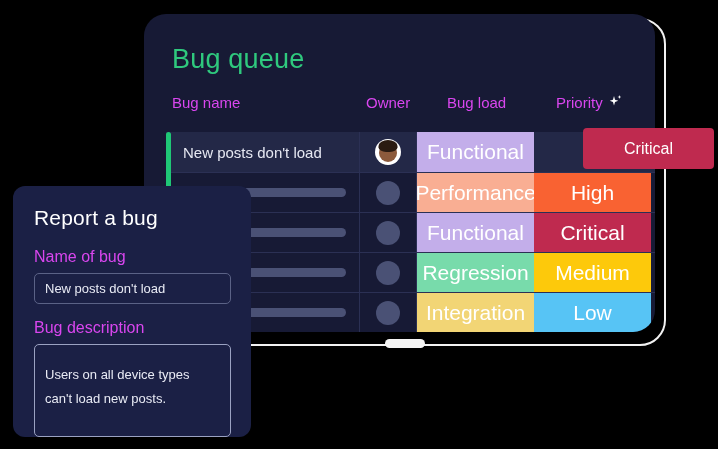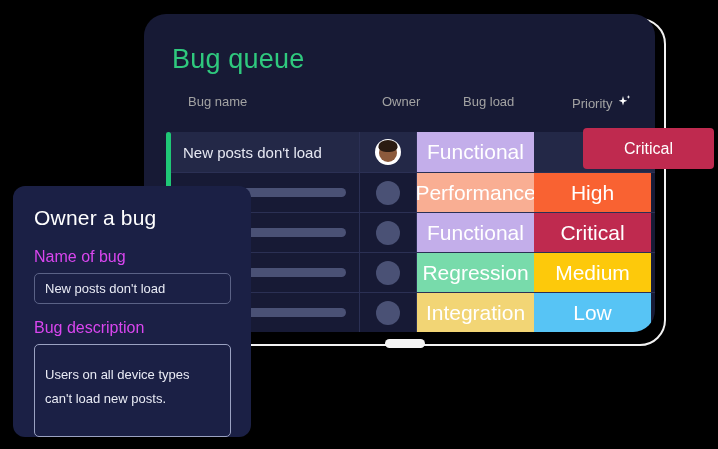--- a/index.html
+++ b/index.html
@@ -58,25 +58,24 @@
   }
 
   
   .table-head {
     position: absolute;
     left: 0; top: 80px;
     width: 511px; height: 30px;
   }
   .th {
     position: absolute;
-    font-size: 13px;
-    color: #a3a3a3;
+    font-size: 15px;
+    color: #d946ef;
     font-weight: 400;
     white-space: nowrap;
-    margin-left: 16px;
   }
   .th-bugname { left: 28px; top: 0; }
   .th-owner   { left: 222px; top: 0; }
   .th-bugtype { left: 303px; top: 0; }
   .th-priority{ left: 412px; top: 0; }
   .sparkle-icon {
     display: inline-block;
     margin-left: 5px;
     vertical-align: -1px;
   }
@@ -339,21 +338,21 @@
           </div>
         </div>
       </div>
   </div>
 
   <div id="critical-badge">
     <span>Critical</span>
   </div>
 
   <div id="form-card">
-    <div class="form-title">Owner a bug</div>
+    <div class="form-title">Report a bug</div>
 
     <div class="field-label">Name of bug</div>
     <div class="text-input">
       <span>New posts don't load</span>
     </div>
 
     <div class="field-label">Bug description</div>
     <div class="text-area">
       <span>Users on all device types can't load new posts.</span>
     </div>

